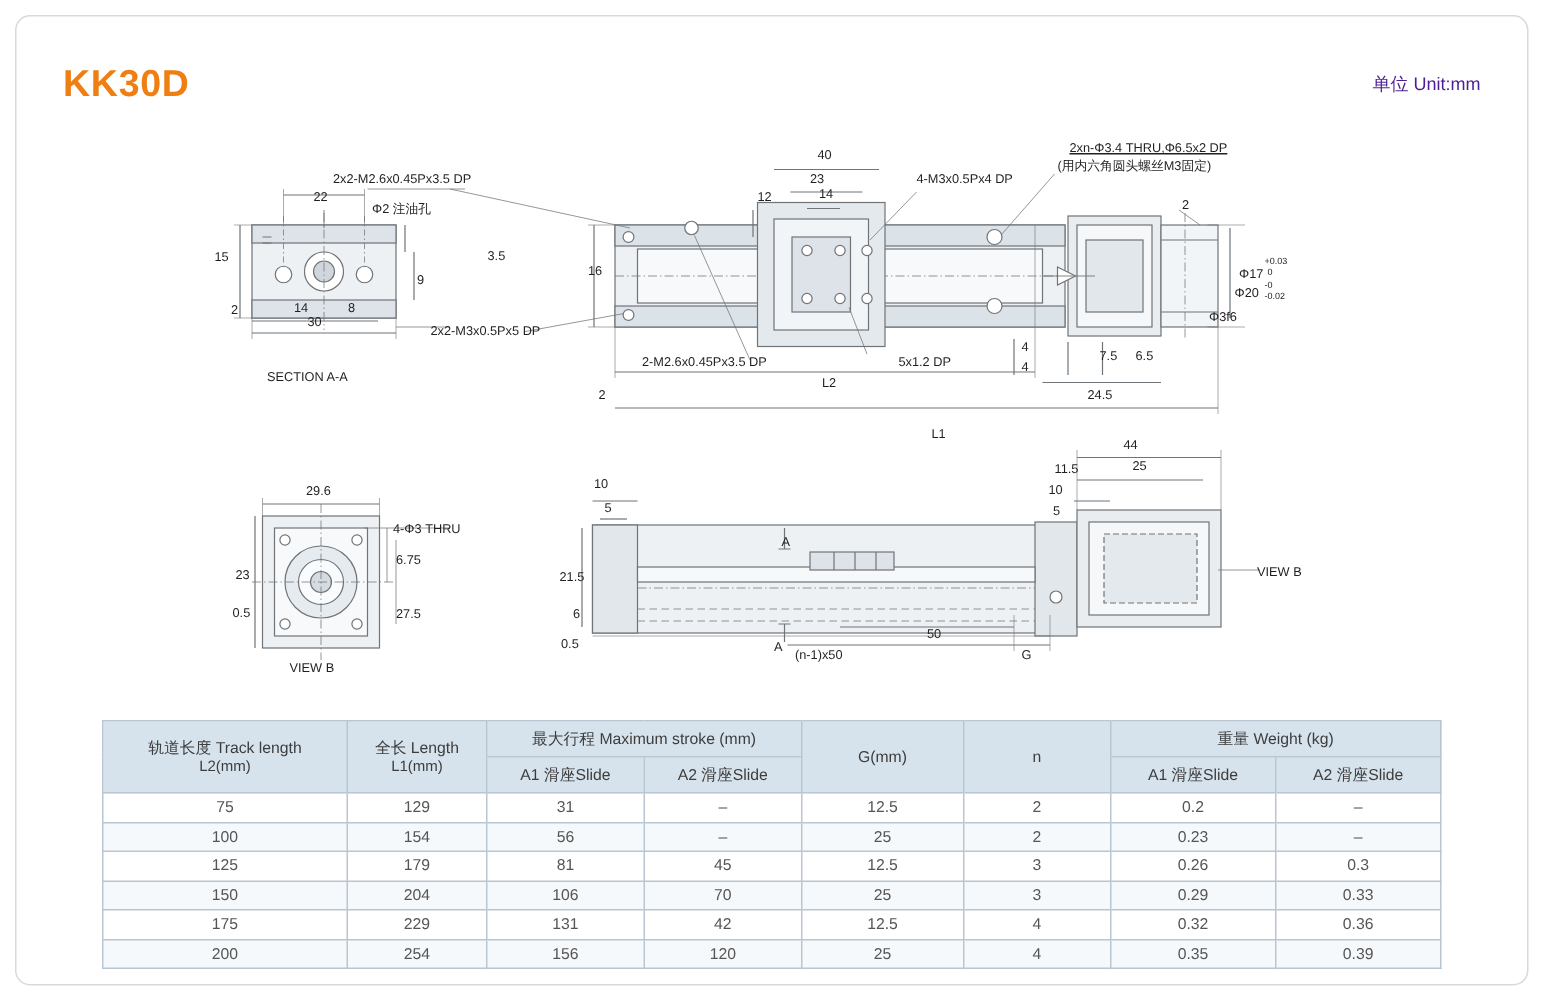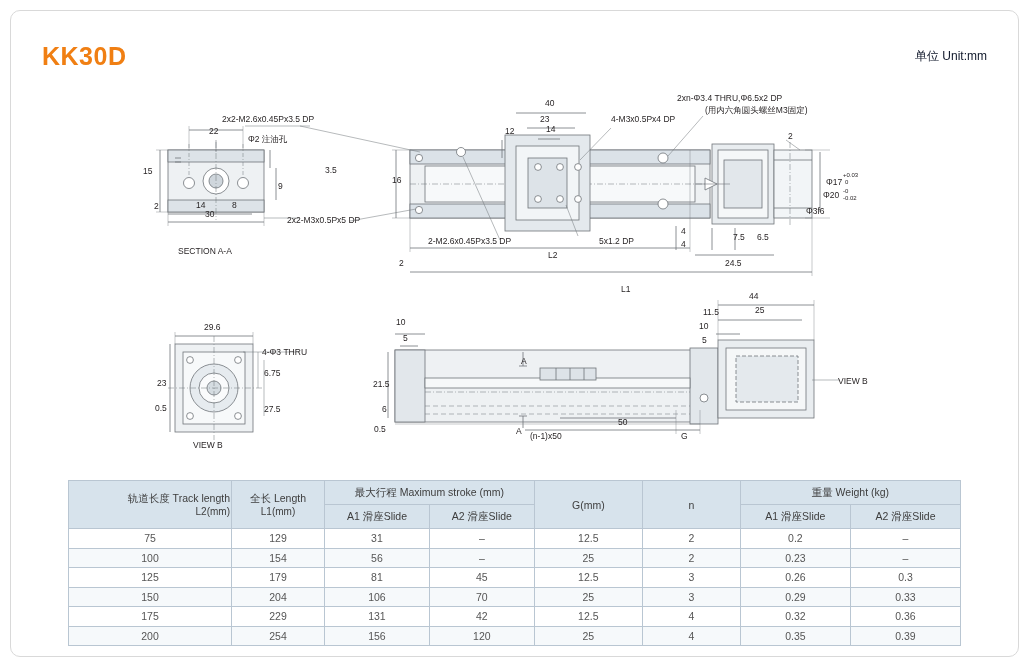--- a/index.html
+++ b/index.html
@@ -1,20 +1,20 @@
 <!DOCTYPE html>
 <html><head>
 <meta charset="utf-8">
 <style>
   html,body{margin:0;padding:0;background:#ffffff;}
   body{width:1029px;height:667px;font-family:"Liberation Sans",sans-serif;color:#231f20;}
   .page{position:relative;width:1029px;height:667px;box-sizing:border-box;}
   .frame{position:absolute;left:10px;top:10px;width:1009px;height:647px;border:1px solid #d9d9d9;border-radius:10px;box-sizing:border-box;}
   .title{position:absolute;left:42px;top:42px;font-size:25px;font-weight:bold;color:#f07f13;letter-spacing:0.5px;}
-  .unit{position:absolute;right:42px;top:48px;font-size:12px;color:#0f172a;}
+  .unit{position:absolute;right:42px;top:48px;font-size:12px;color:#4c1d95;}
   .dwg{position:absolute;left:0;top:0;width:1029px;height:667px;}
   .lbl{position:absolute;font-size:8.5px;color:#231f20;white-space:nowrap;}
   table{position:absolute;left:68px;top:480px;width:893px;border-collapse:collapse;}
   th,td{border:1px solid #b9c6d2;font-size:10.5px;font-weight:normal;text-align:center;color:#3d3d3d;}
   thead th{background:#d7e3ec;height:21px;}
   tbody td{height:16.5px;background:#ffffff;color:#555;}
   tbody tr:nth-child(even) td{background:#f6f9fb;}
   .hdr-top{font-size:10.5px;}
   .hdr-sub{font-size:10px;}
 </style>
@@ -190,21 +190,21 @@
     <div class="lbl" style="left:196px;top:200px;">14</div>
     <div class="lbl" style="left:232px;top:200px;">8</div>
     <div class="lbl" style="left:205px;top:209px;">30</div>
     <div class="lbl" style="left:178px;top:222px;margin-top:24px;">SECTION A-A</div>
     <div class="lbl" style="left:287px;top:215px;">2x2-M3x0.5Px5 DP</div>
     <div class="lbl" style="left:545px;top:98px;">40</div>
     <div class="lbl" style="left:540px;top:114px;">23</div>
     <div class="lbl" style="left:546px;top:124px;">14</div>
     <div class="lbl" style="left:505px;top:126px;">12</div>
     <div class="lbl" style="left:611px;top:114px;">4-M3x0.5Px4 DP</div>
-    <div class="lbl" style="left:677px;top:93px;">2xn-Φ3.4 THRU,Φ6.5x2 DP</div>
+    <div class="lbl" style="left:713px;top:93px;text-decoration:underline;">2xn-Φ3.4 THRU,Φ6.5x2 DP</div>
     <div class="lbl" style="left:705px;top:105px;">(用内六角圆头螺丝M3固定)</div>
     <div class="lbl" style="left:392px;top:175px;">16</div>
     <div class="lbl" style="left:788px;top:131px;">2</div>
     <div class="lbl" style="left:826px;top:177px;">Φ17</div>
     <div class="lbl" style="left:823px;top:190px;">Φ20</div>
     <div class="lbl" style="left:843px;top:172px;font-size:6px;">+0.03</div>
     <div class="lbl" style="left:845px;top:179px;font-size:6px;">0</div>
     <div class="lbl" style="left:843px;top:188px;font-size:6px;">-0</div>
     <div class="lbl" style="left:843px;top:195px;font-size:6px;">-0.02</div>
     <div class="lbl" style="left:806px;top:206px;">Φ3f6</div>
@@ -239,21 +239,21 @@
     <div class="lbl" style="left:703px;top:307px;">11.5</div>
     <div class="lbl" style="left:755px;top:305px;">25</div>
     <div class="lbl" style="left:699px;top:321px;">10</div>
     <div class="lbl" style="left:702px;top:335px;">5</div>
     <div class="lbl" style="left:838px;top:376px;">VIEW B</div>
   </div>
 
   <table>
     <thead>
       <tr>
-        <th rowspan="2" style="width:160px;text-align:right;">
+        <th rowspan="2" style="width:160px;">
           <div class="hdr-top">轨道长度 Track length</div>
           <div class="hdr-sub">L2(mm)</div>
         </th>
         <th rowspan="2" style="width:90px;">
           <div class="hdr-top">全长 Length</div>
           <div class="hdr-sub">L1(mm)</div>
         </th>
         <th colspan="2" style="width:200px;">
           <span>最大行程 Maximum stroke (mm)</span>
         </th>

